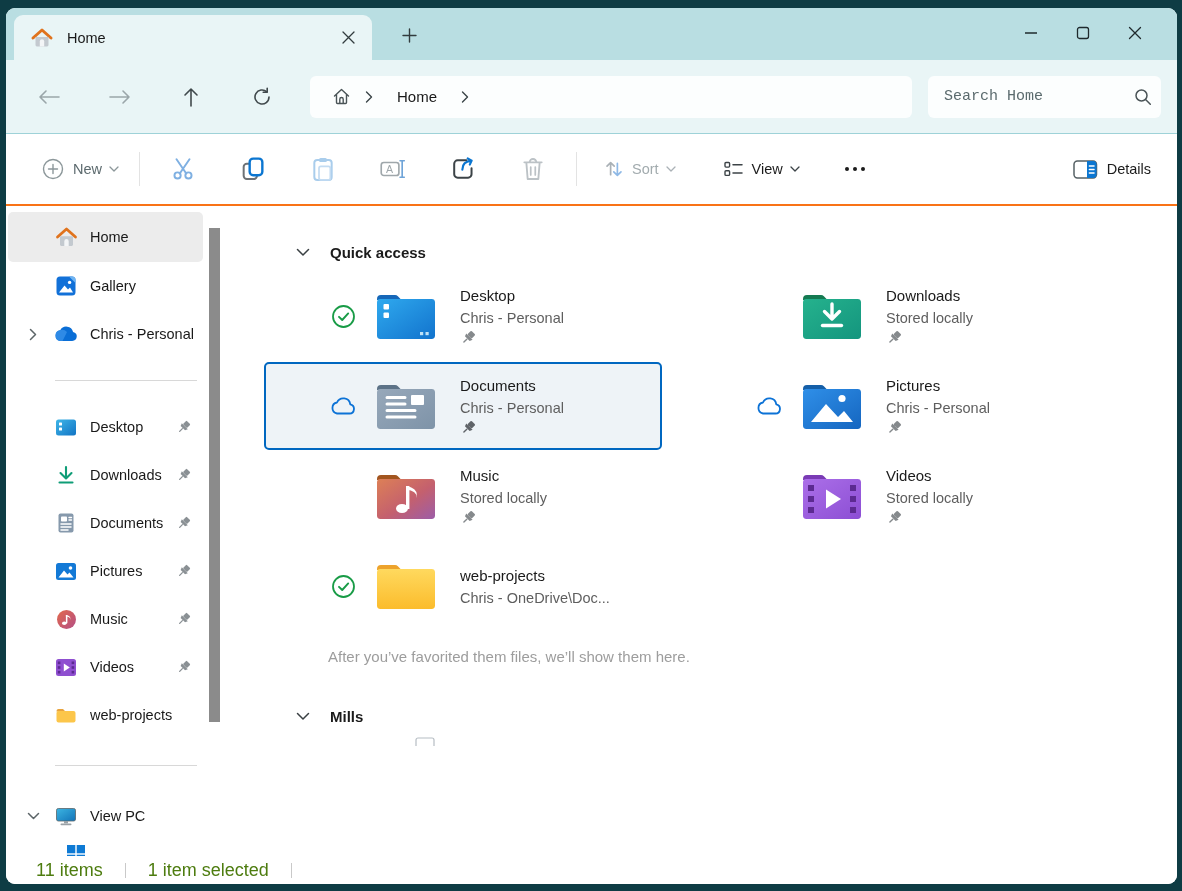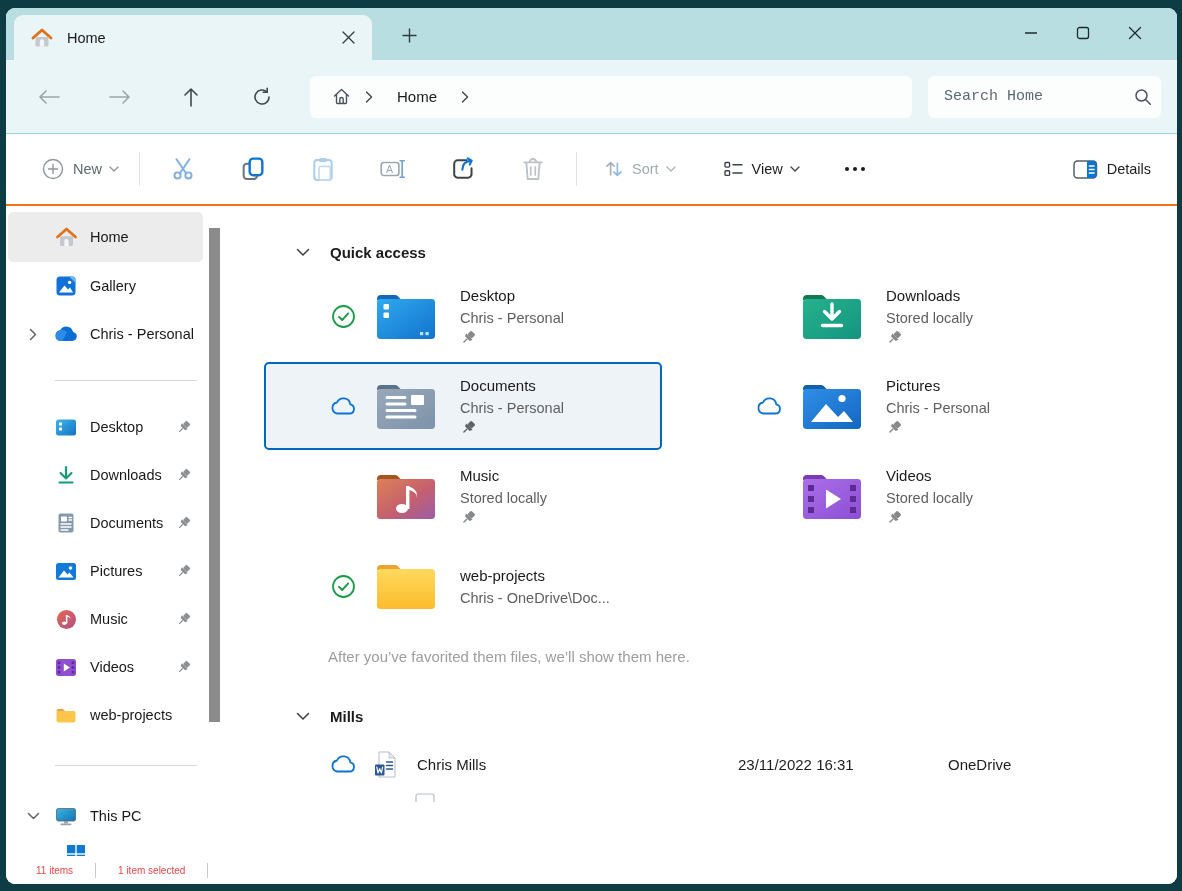--- a/index.html
+++ b/index.html
@@ -79,21 +79,21 @@
   .mt-rec { margin-top:36px; }
   .recent-row { margin-top:16px; height:40px; display:flex; align-items:center; padding-left:66px; }
   .r-status { width:26px; display:flex; justify-content:center; flex:0 0 auto; }
   .r-doc { margin-left:18px; display:flex; flex:0 0 auto; }
   .r-name { margin-left:20px; width:321px; font-size:15px; color:#1a1a1a; }
   .r-date { width:210px; font-size:15px; color:#1d1d1d; }
   .r-loc  { font-size:15px; color:#1d1d1d; }
   .recent-partial { height:10px; overflow:hidden; margin-left:150px; margin-top:8px; }
   
   .statusbar { height:28px; flex:0 0 auto; display:flex; align-items:center; padding-left:30px; background:#fff; }
-  .sb-text { font-size:10px; color:#ef4444; }
+  .sb-text { font-size:18px; color:#4d7c0f; }
   .sb-div { width:1px; height:15px; background:#c9c9c9; margin:0 22px; }
   svg { display:block; }
 </style>
 </head>
 <body>
 
 <div class="window">
 
   <div class="tabbar">
     <div class="tab">
@@ -510,21 +510,21 @@
                 <linearGradient id="gpc" x1="0" y1="0" x2="1" y2="1">
                   <stop offset="0" stop-color="#3cb5e2"></stop>
                   <stop offset="1" stop-color="#1273b8"></stop>
                 </linearGradient>
               </defs>
               <rect x="1.5" y="2.5" width="19" height="12.5" rx="1.8" fill="url(#gpc)" stroke="#5b6468" stroke-width="0.8"></rect>
               <rect x="9" y="15" width="4" height="2.4" fill="#9aa1a6"></rect>
               <rect x="5.5" y="17.4" width="11" height="1.8" rx="0.9" fill="#9aa1a6"></rect>
             </svg>
         </span>
-        <span class="side-label">This PC</span>
+        <span class="side-label">View PC</span>
       </div>
 
       <div class="side-partial">
         <svg width="20" height="20" viewBox="0 0 20 20" style="margin-top:4px">
             <rect x="1" y="1" width="8.3" height="8.3" fill="#0e7ad4"></rect>
             <rect x="10.7" y="1" width="8.3" height="8.3" fill="#0e7ad4"></rect>
             <rect x="1" y="10.7" width="8.3" height="8.3" fill="#0e7ad4"></rect>
             <rect x="10.7" y="10.7" width="8.3" height="8.3" fill="#0e7ad4"></rect>
           </svg>
       </div>
@@ -786,39 +786,20 @@
 
       <div class="sec-head mt-rec">
         <span class="sec-chev">
           <svg width="14" height="9" viewBox="0 0 14 9">
               <path d="M1.5 1.5 L7 7 L12.5 1.5" fill="none" stroke="#3a4043" stroke-width="1.5" stroke-linecap="round" stroke-linejoin="round"></path>
             </svg>
         </span>
         <span class="sec-title">Mills</span>
       </div>
 
-      <div class="recent-row">
-        <span class="r-status">
-          <svg width="26" height="18" viewBox="0 0 26 18">
-              <path d="M7 16.5 h12.5 a4.6 4.6 0 0 0 .8-9.1 A7 7 0 0 0 7 5.5 a5.6 5.6 0 0 0 0 11 Z" fill="none" stroke="#0c72d6" stroke-width="1.8" stroke-linejoin="round"></path>
-            </svg>
-        </span>
-        <span class="r-doc">
-          <svg width="23" height="27" viewBox="0 0 23 27">
-              <path d="M5 1 h10 l6 6 v19 H5 Z" fill="#ffffff" stroke="#b6bdc3" stroke-width="1"></path>
-              <path d="M15 1 l6 6 h-6 Z" fill="#e4eaef" stroke="#b6bdc3" stroke-width="0.8"></path>
-              <path d="M12.5 11 h6 M12.5 14.5 h6 M12.5 18 h6" stroke="#2b5797" stroke-width="1.5" stroke-linecap="round"></path>
-              <rect x="1" y="13.5" width="9.5" height="11" rx="1" fill="#2b5797"></rect>
-              <path d="M2.8 16 l1.2 6 1.7-4.4 1.7 4.4 1.2-6" fill="none" stroke="#ffffff" stroke-width="1.2" stroke-linecap="round" stroke-linejoin="round"></path>
-            </svg>
-        </span>
-        <span class="r-name">Chris Mills</span>
-        <span class="r-date">23/11/2022 16:31</span>
-        <span class="r-loc">OneDrive</span>
-      </div>
 
       <div class="recent-partial">
         <svg width="22" height="10" viewBox="0 0 22 10">
             <path d="M2 10 V4 a2 2 0 0 1 2-2 h14 a2 2 0 0 1 2 2 v6" fill="#ffffff" stroke="#b6bdc3" stroke-width="1.2"></path>
           </svg>
       </div>
 
     </div>
   </div>
 

